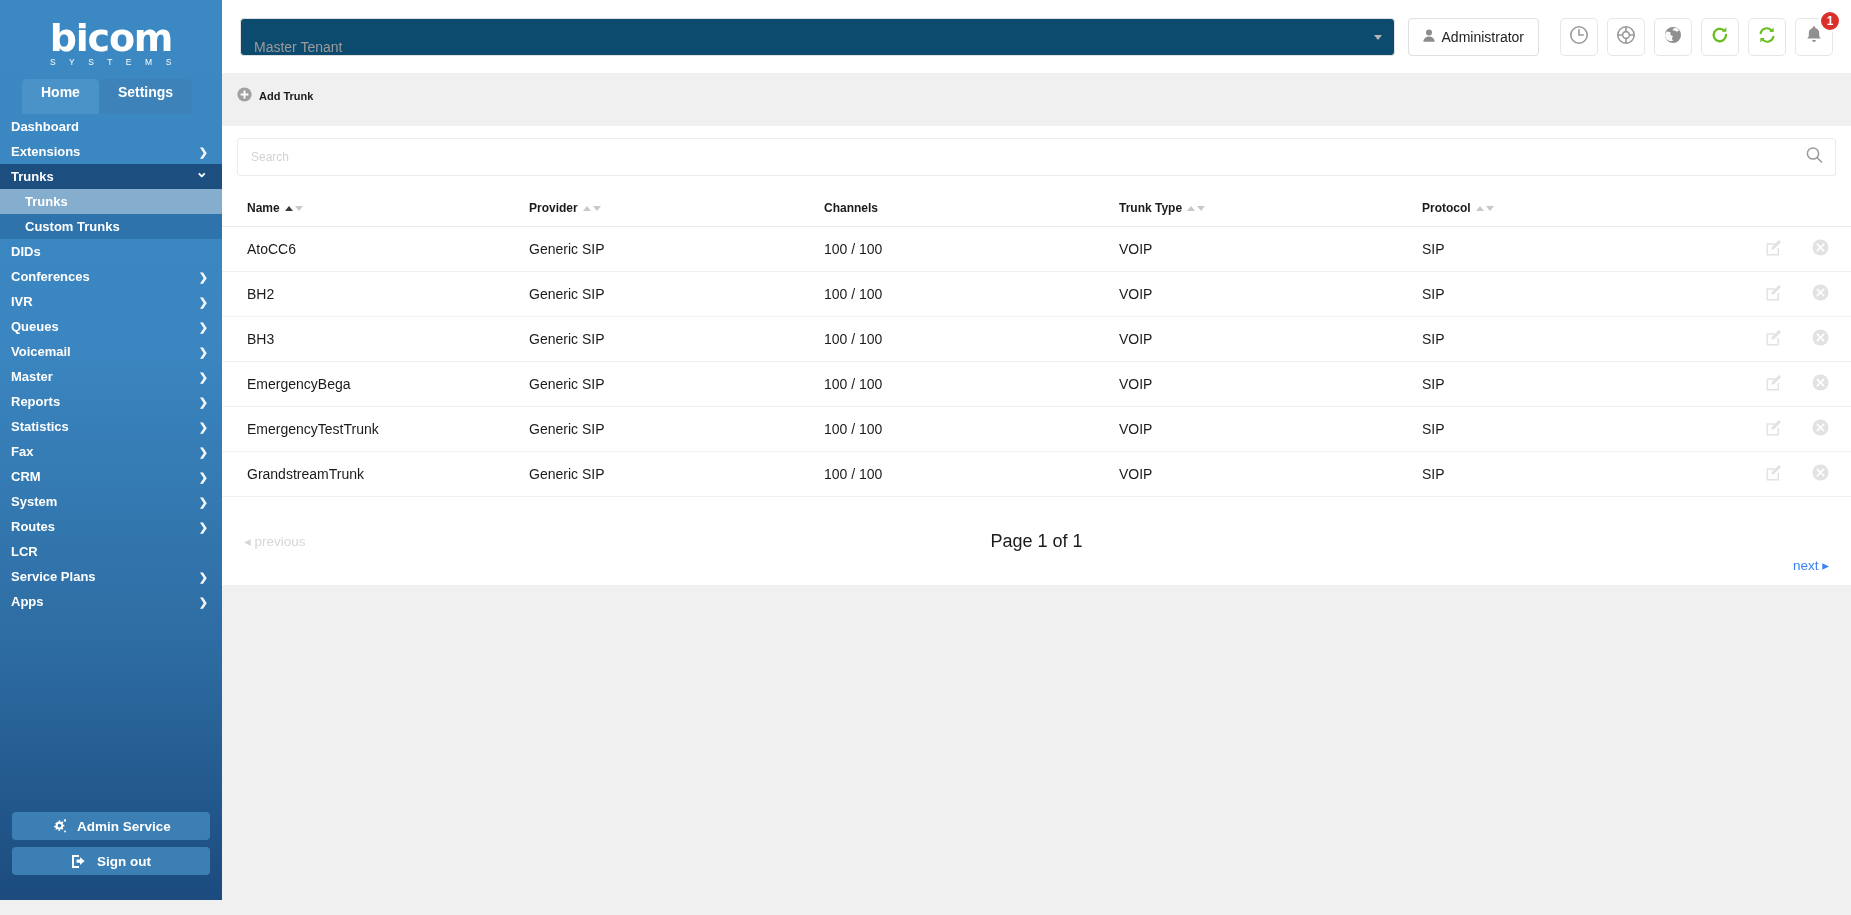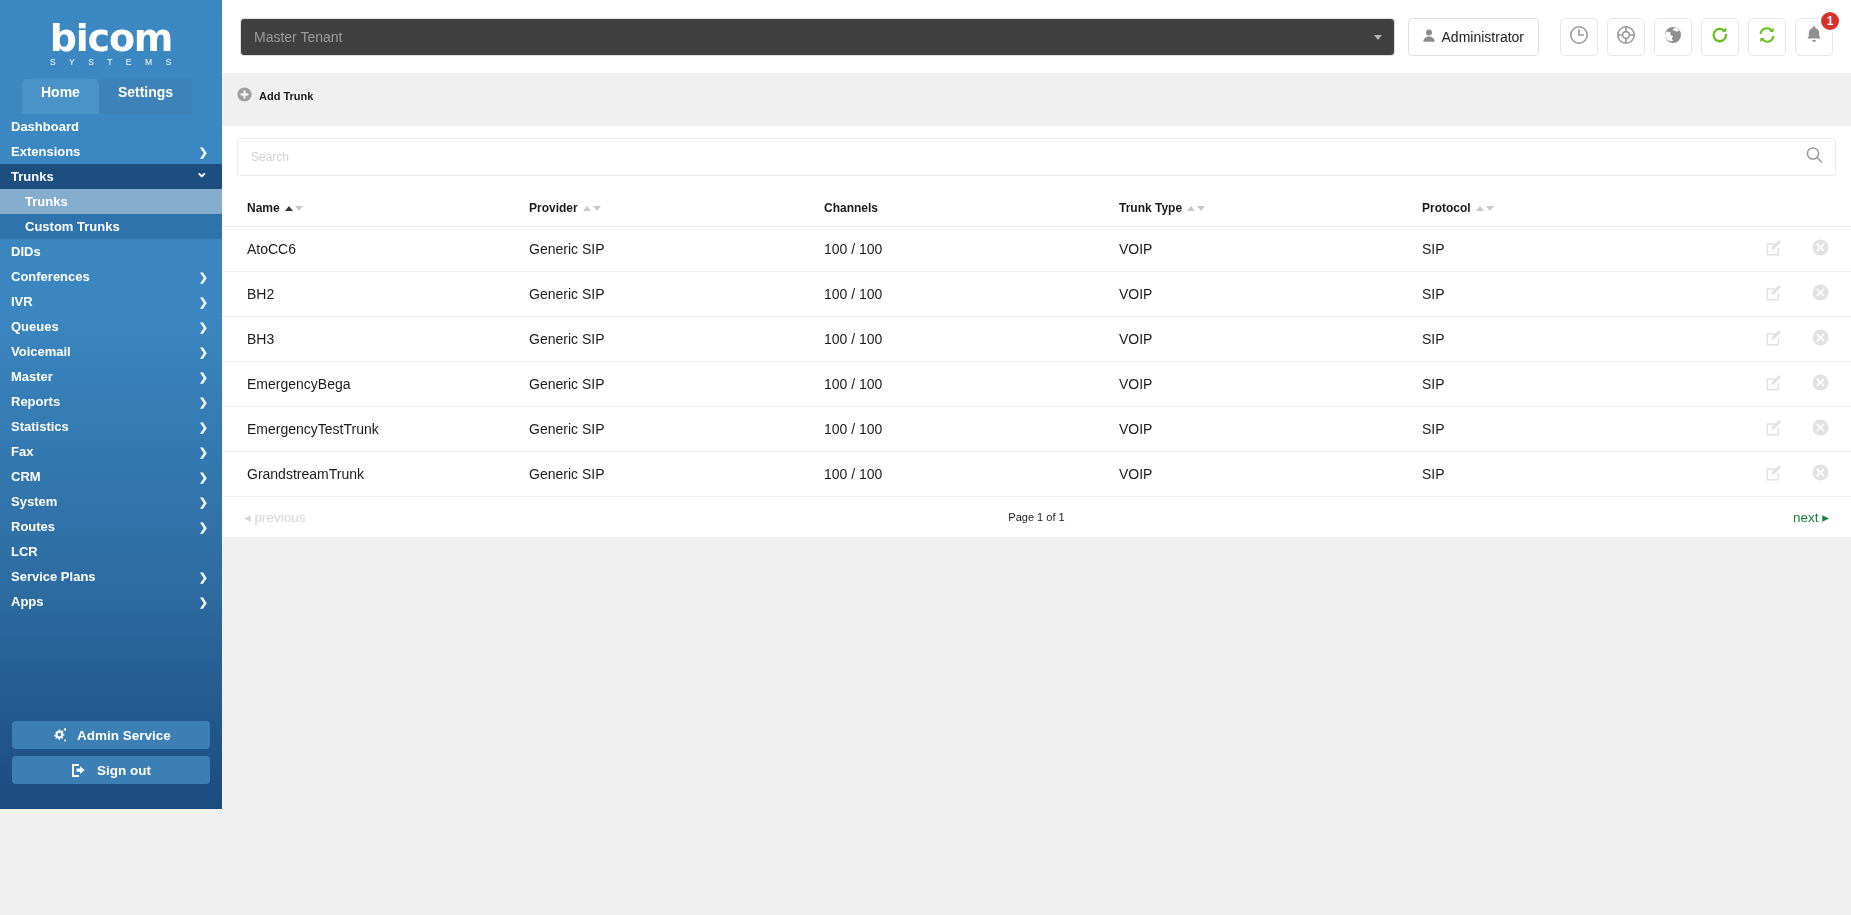--- a/index.html
+++ b/index.html
@@ -7,21 +7,21 @@
   body {
     font-family: "Liberation Sans", sans-serif;
     background: #f0f0f0;
     overflow: hidden;
     -webkit-font-smoothing: antialiased;
   }
 
   
   #sidebar {
     position: absolute; left: 0; top: 0;
-    width: 222px; height: 809px;
+    width: 222px; height: 900px;
     background: linear-gradient(180deg, #3b88c3 0%, #3b86c1 38%, #2d6ca2 72%, #1c4b7e 100%);
     color: #fff;
   }
   #logo-area {
     height: 82px;
     display: flex; align-items: center; justify-content: center;
     padding-top: 4px;
   }
   .logo-wrap { text-align: center; line-height: 1; }
   .logo-main {
@@ -95,22 +95,22 @@
     height: 73px;
     background: #ffffff;
     display: flex; align-items: center;
     padding: 0 18px 0 18px;
     gap: 13px;
   }
   #tenant-select {
     flex: 1;
     height: 38px;
     border: 1px solid #e0e0e0; border-radius: 4px;
-    background: #404040;
-    display: flex; align-items: center;
+    background: #0c4a6e;
+    display: flex; align-items: flex-end;
     padding: 0 13px;
     position: relative;
     cursor: pointer;
   }
   #tenant-select .val { font-size: 14px; color: #9b9b9b; }
   #tenant-select .caret {
     position: absolute; right: 12px; top: 50%;
     margin-top: -2px;
     width: 0; height: 0;
     border-left: 4px solid transparent;
@@ -208,24 +208,24 @@
   .col-proto { width: 300px; }
   .col-act   { width: auto; padding-right: 22px !important; }
 
   #pager {
     display: flex; align-items: center;
     padding: 12px 22px 12px 22px;
     font-size: 13.5px;
     position: relative;
   }
   #pager .prev { color: #d6d6d6; cursor: pointer; }
-  #pager .next { color: #15803d; cursor: pointer; margin-left: auto; }
+  #pager .next { color: #3b82f6; cursor: pointer; margin-left: auto; margin-top: 48px; }
   #pager .pageinfo {
     position: absolute; left: 0; right: 0;
-    text-align: center; color: #1b1b1b; font-size: 11px;
+    text-align: center; color: #1b1b1b; font-size: 18px;
     pointer-events: none;
   }
 </style>
 </head>
 <body>
 
 <div id="sidebar">
 
   <div id="logo-area">
     <div class="logo-wrap">

